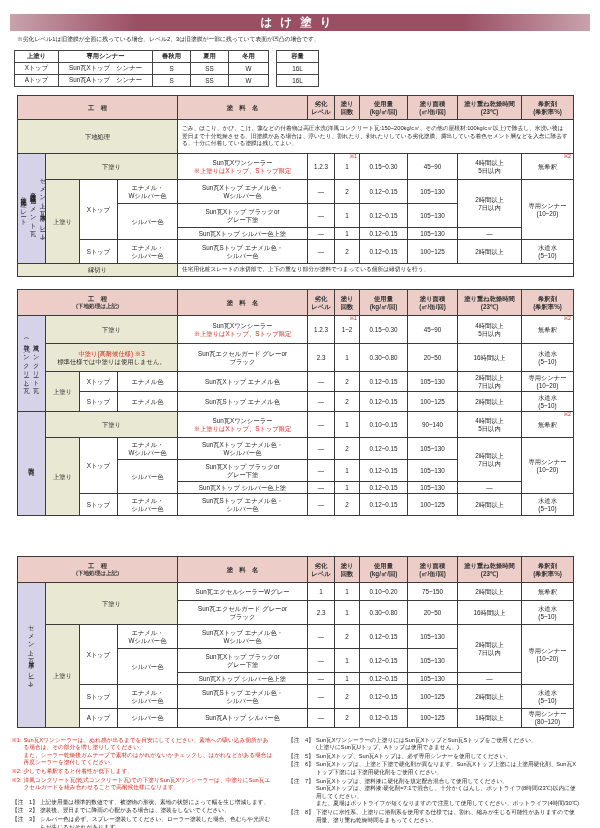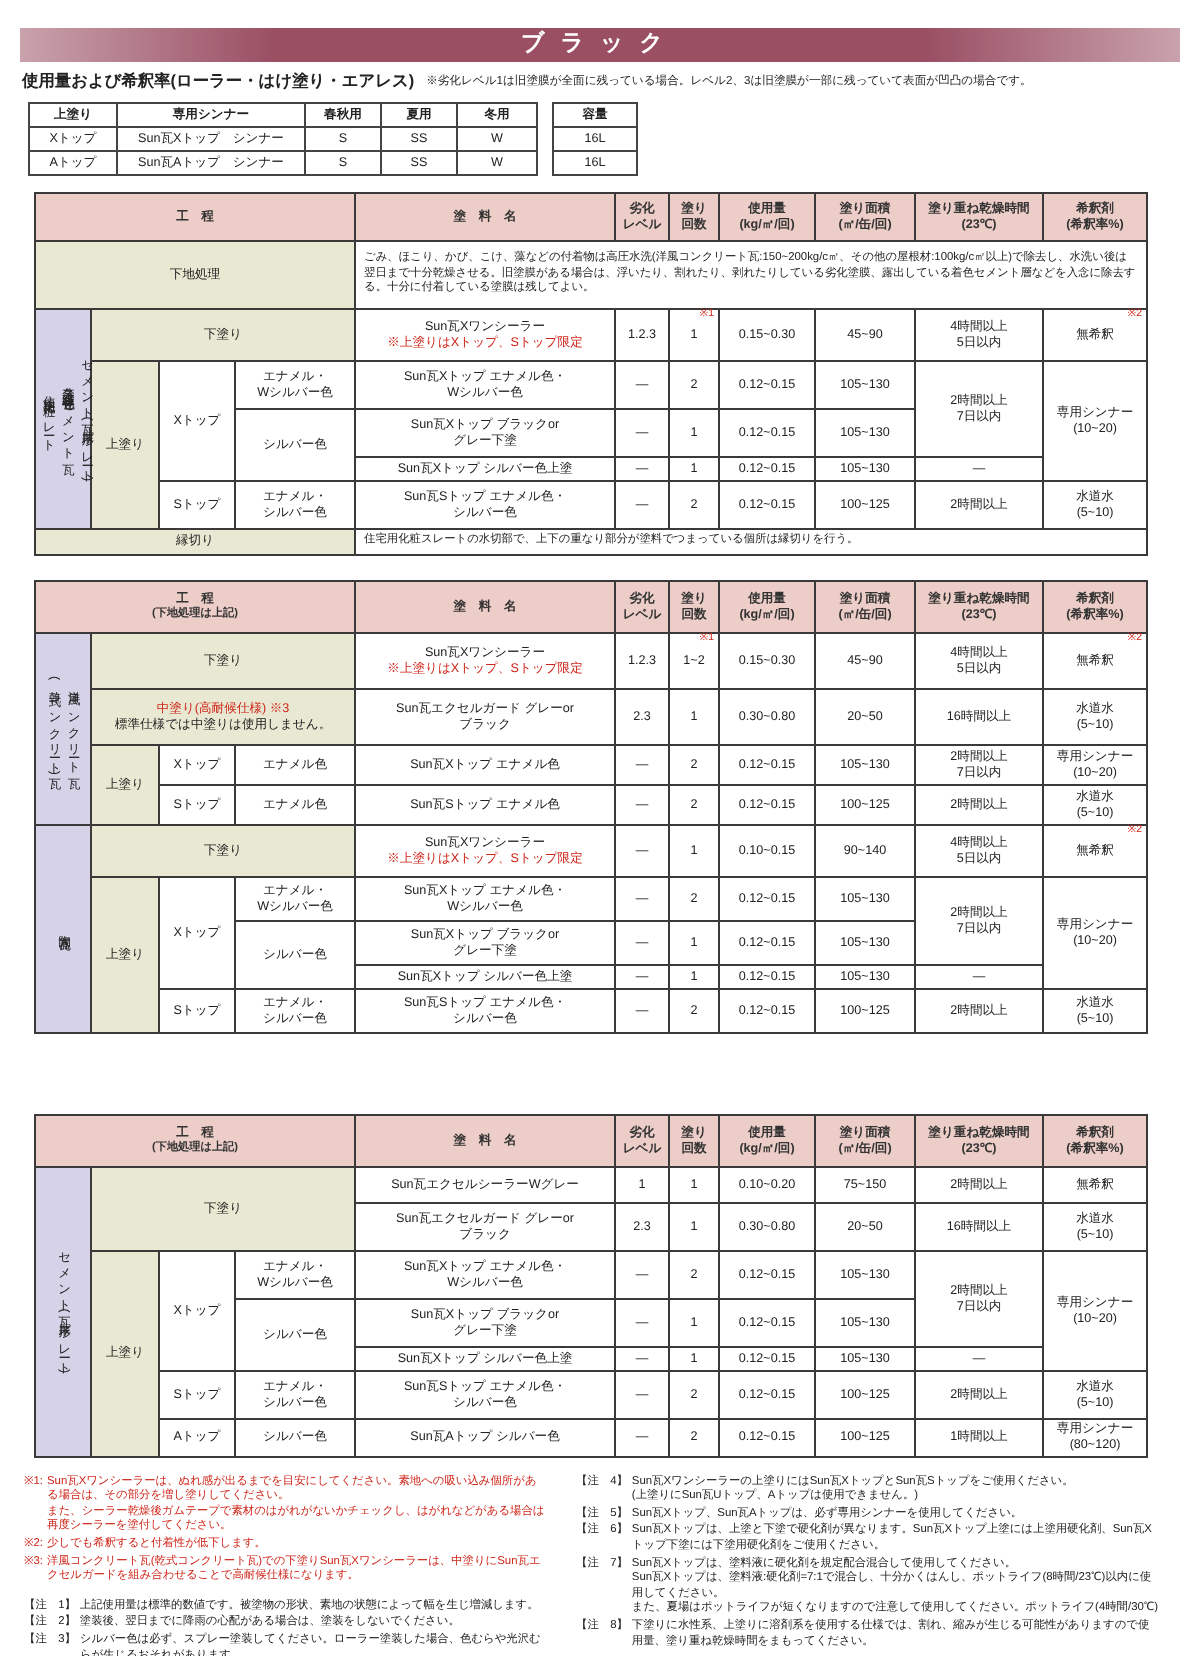--- a/index.html
+++ b/index.html
@@ -51,25 +51,24 @@
   .fn-gap { height:6px; }
   .fn-marker { flex:0 0 auto; white-space:nowrap; margin-right:2px; }
   .fn-text { flex:1; white-space:pre-line; }
 </style>
 </head>
 <body>
 
 <div class="page">
 
   <div class="title-bar">
-    <span>ブラック</span>
+    <span>はけ塗り</span>
   </div>
 
   <div class="subtitle-row">
-    <span class="sub-bold">使用量および希釈率(ローラー・はけ塗り・エアレス)</span>
     <span class="sub-note">※劣化レベル1は旧塗膜が全面に残っている場合。レベル2、3は旧塗膜が一部に残っていて表面が凹凸の場合です。</span>
   </div>
 
   <div class="thinner-wrap">
     <table class="tt">
       <colgroup>
           <col style="width:44px">
           <col style="width:94px">
           <col style="width:38px">
           <col style="width:38px">

